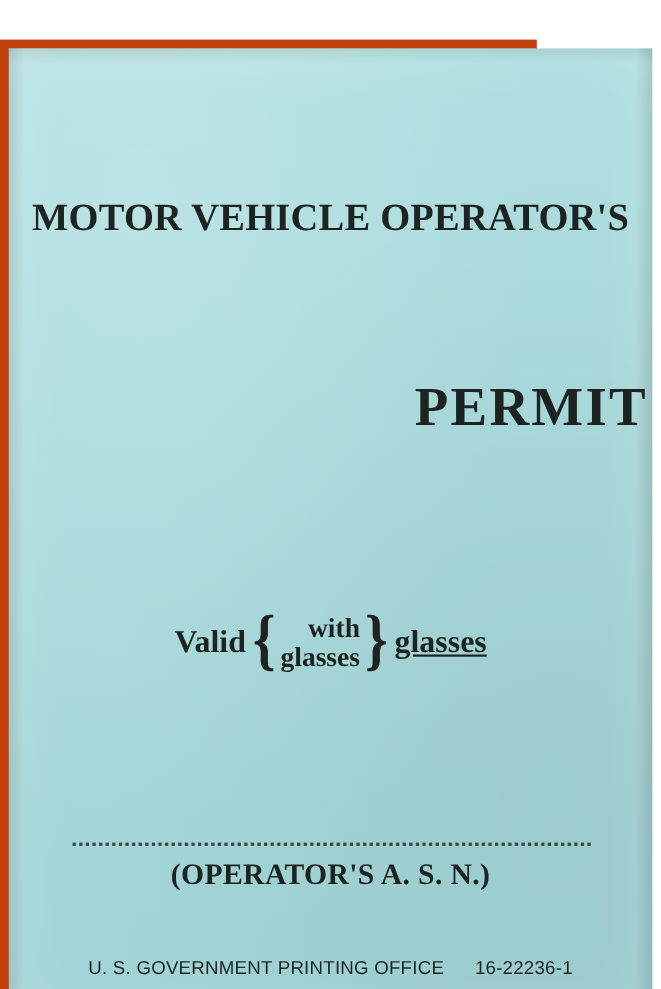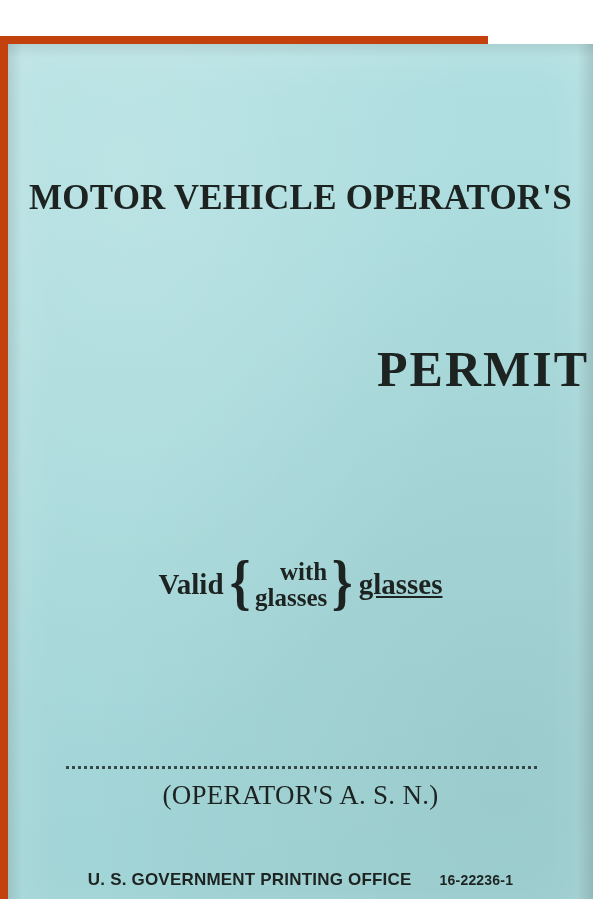--- a/index.html
+++ b/index.html
@@ -151,44 +151,44 @@
     opacity: 0.85;
   }
 
   #asn-line {
     position: absolute;
     left: 0;
     right: 0;
     top: 736px;
     text-align: center;
     font-size: 27px;
-    font-weight: normal;
+    font-weight: bold;
     letter-spacing: 0.3px;
   }
 
   #footer-row {
     position: absolute;
     left: 0;
     right: 0;
     top: 826px;
     display: flex;
     align-items: baseline;
     justify-content: center;
     gap: 28px;
     font-family: "Liberation Sans", sans-serif;
   }
   #footer-office {
     font-size: 17px;
-    font-weight: bold;
+    font-weight: normal;
     letter-spacing: 0.2px;
     font-family: "Liberation Sans", sans-serif;
   }
   #footer-code {
-    font-size: 14px;
-    font-weight: bold;
+    font-size: 17px;
+    font-weight: normal;
     letter-spacing: 0.2px;
     font-family: "Liberation Sans", sans-serif;
   }
 </style>
 </head>
 <body>
 
 <div id="page">
 
   <div id="card" style="background: rgb(166, 219, 221);">

